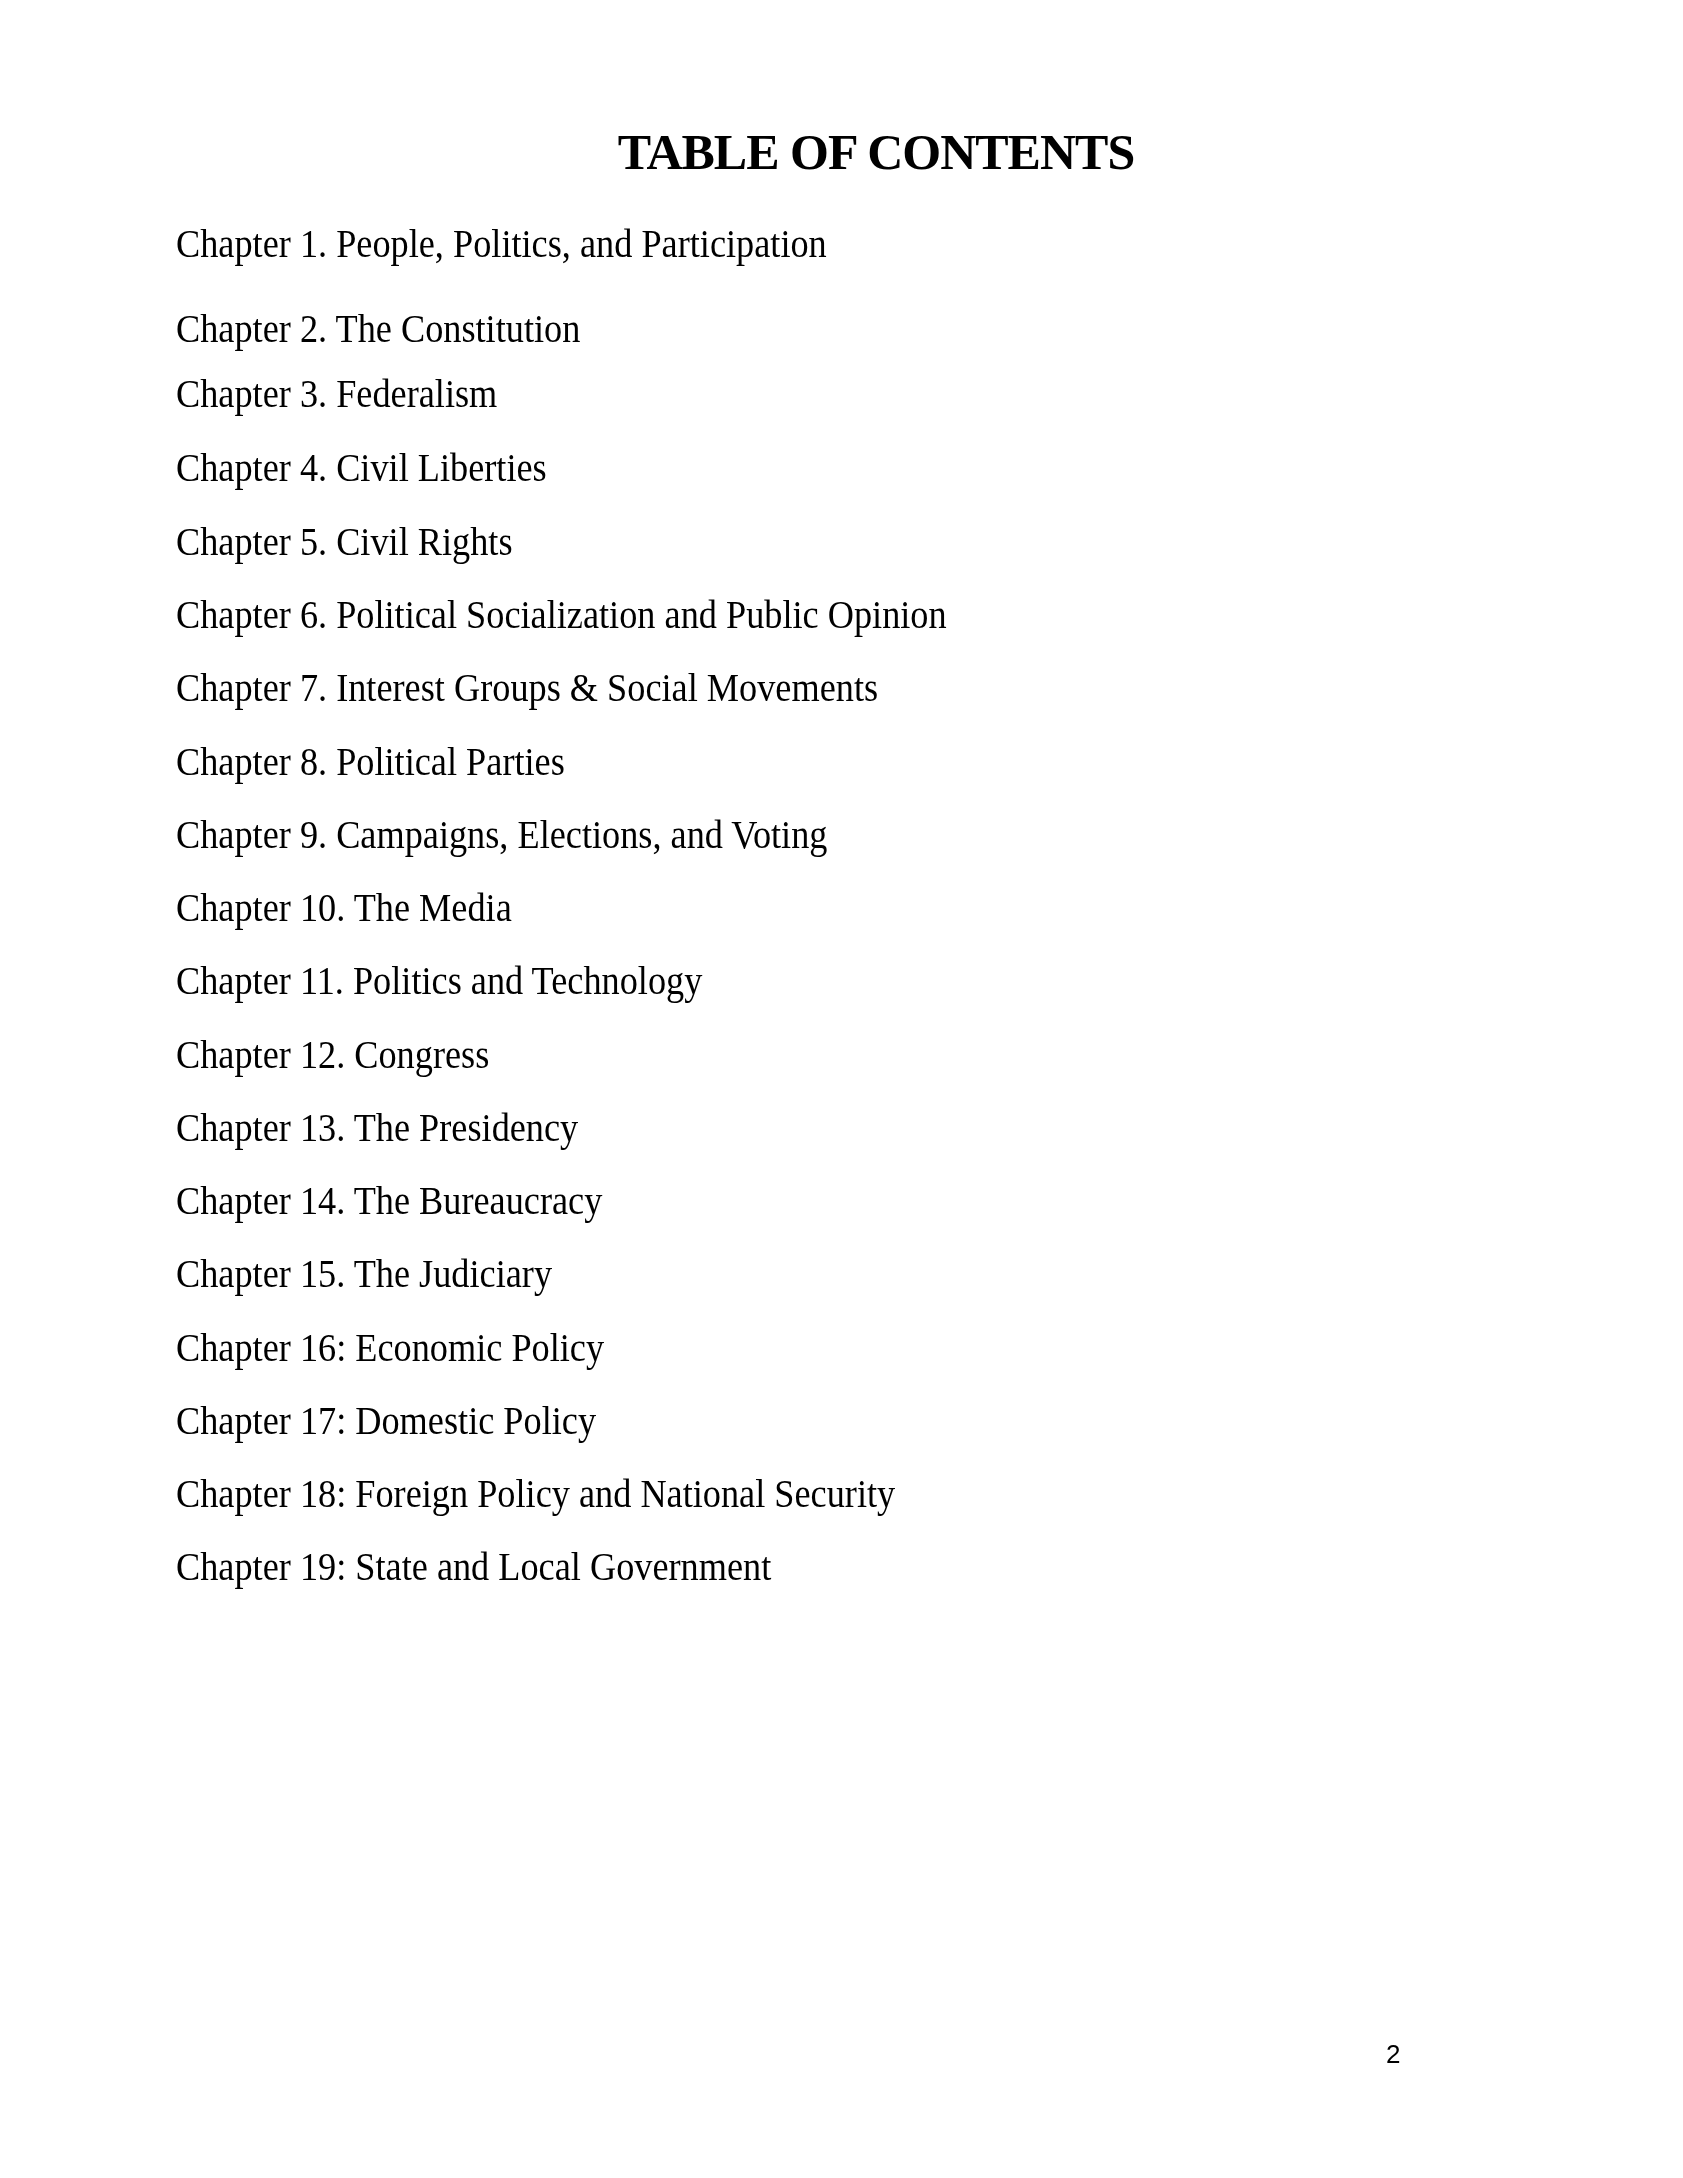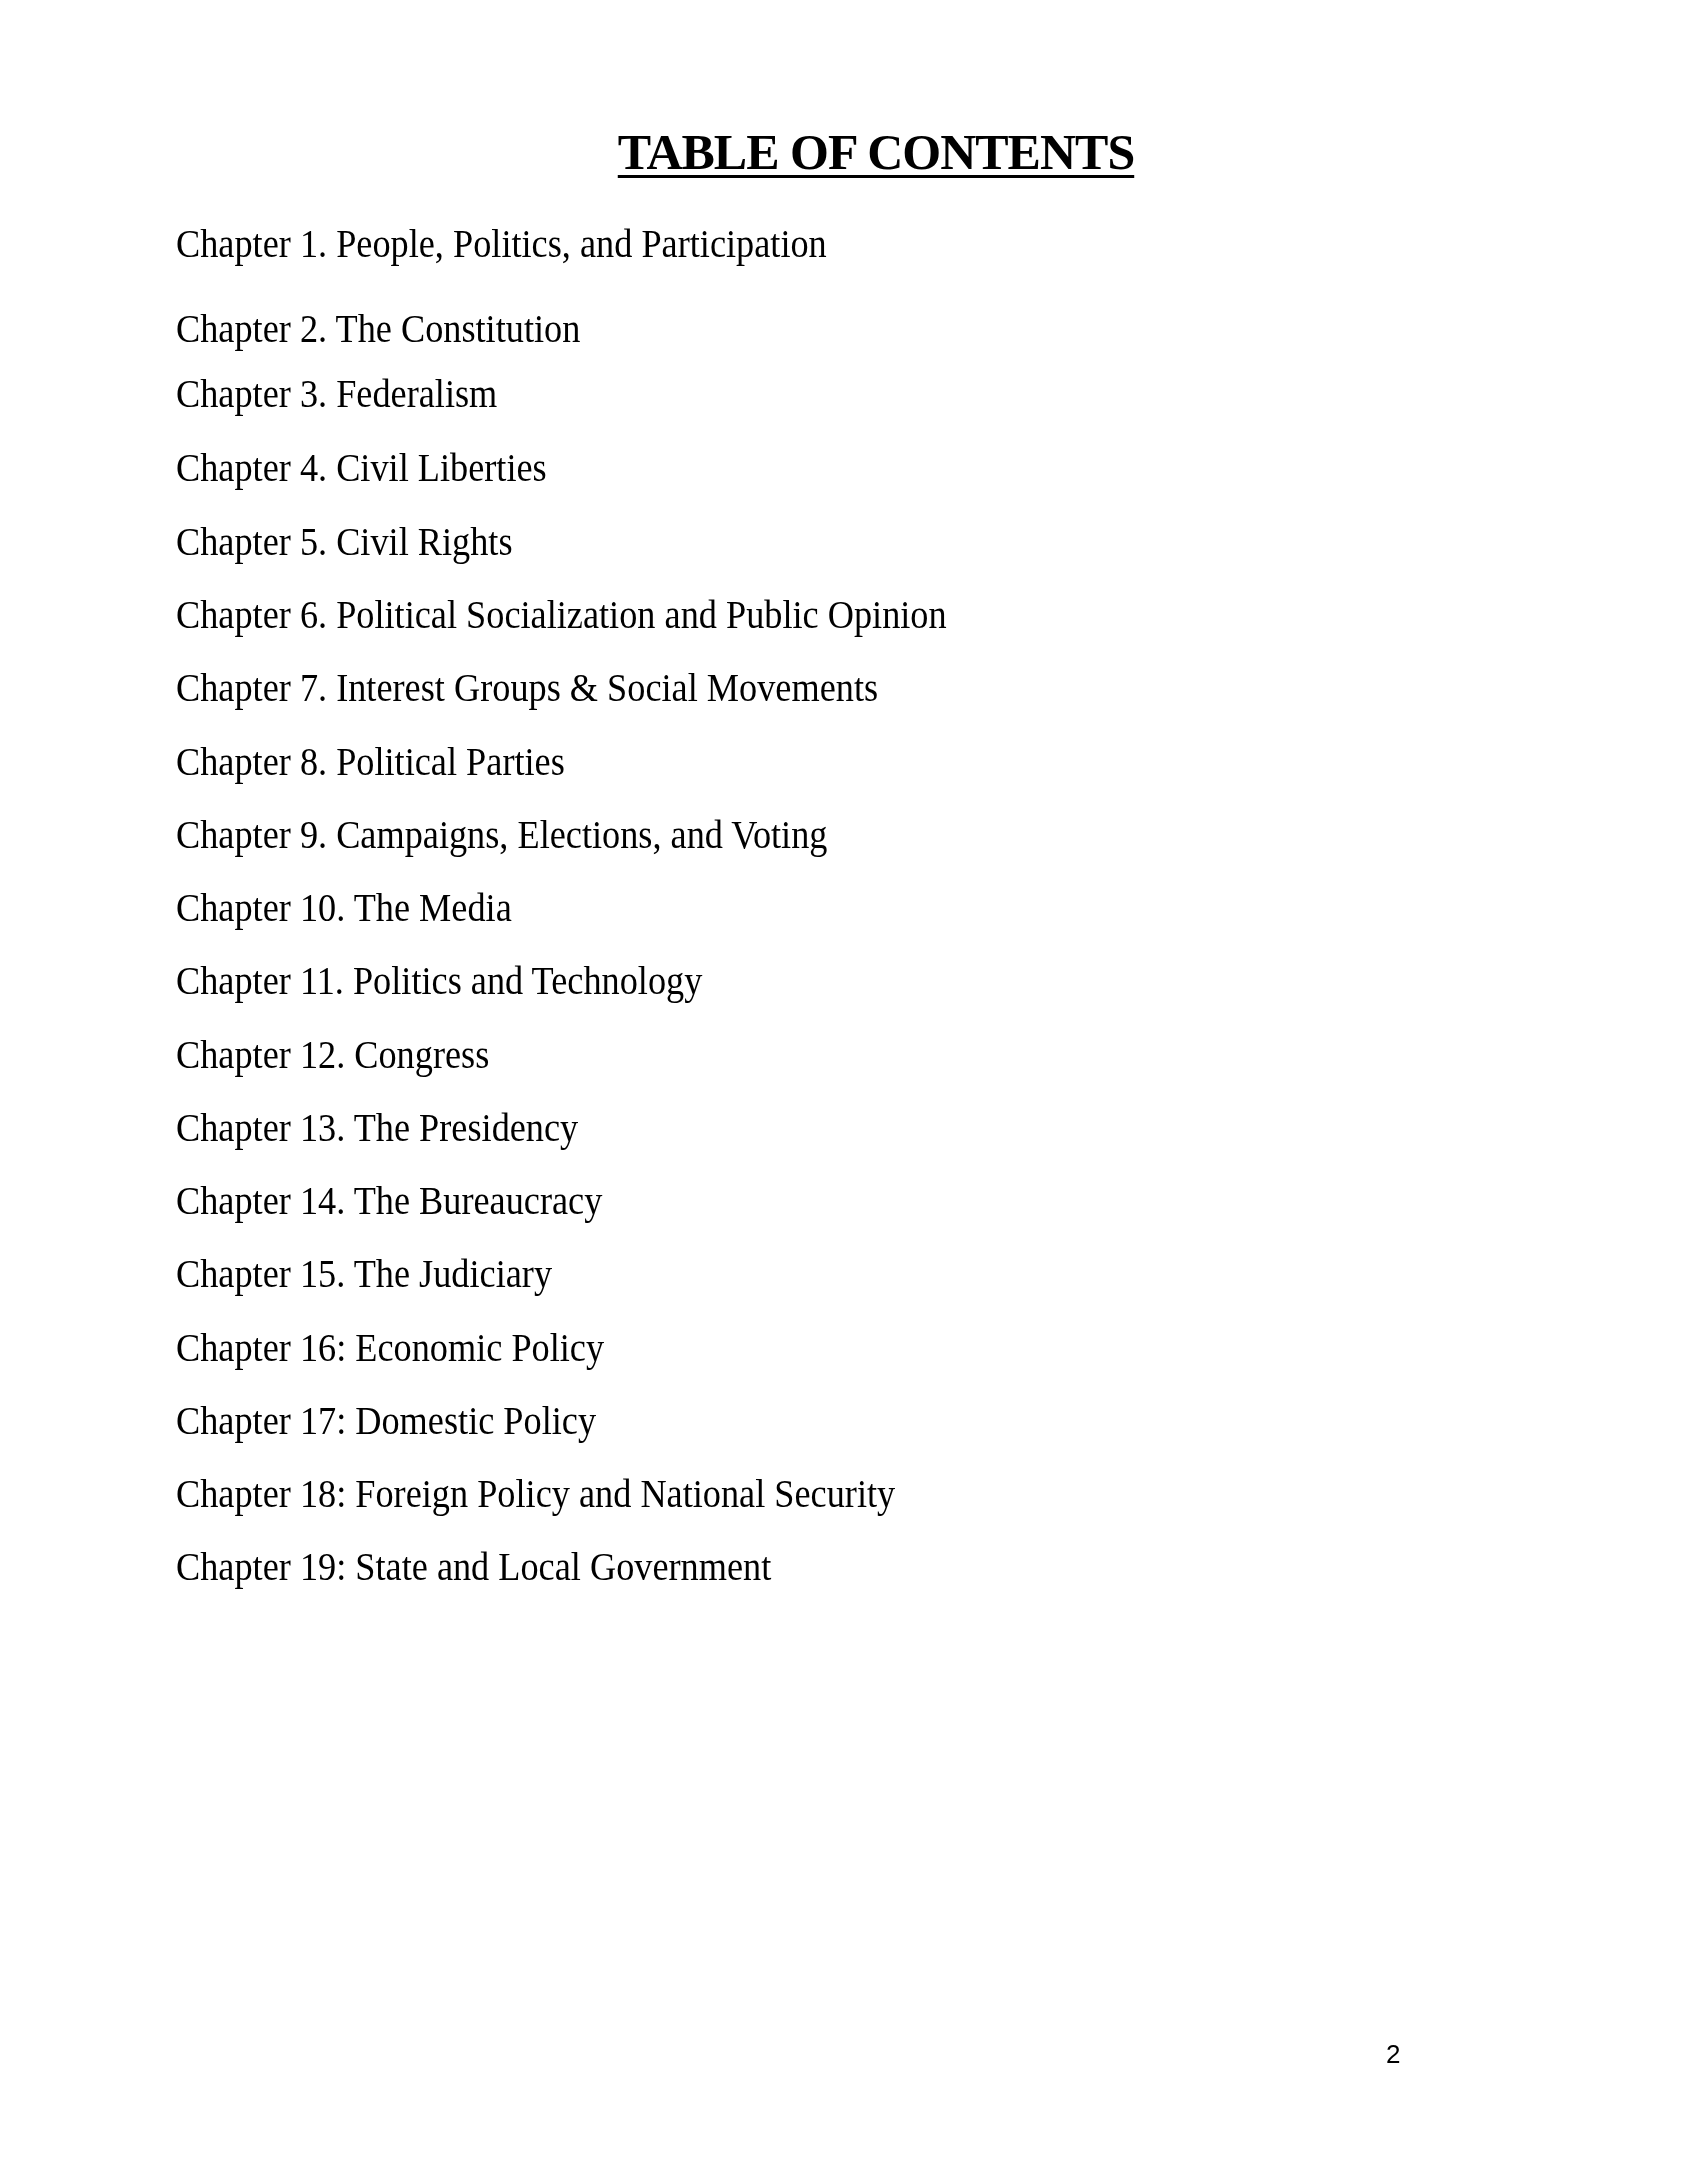--- a/index.html
+++ b/index.html
@@ -5,21 +5,21 @@
   html, body { margin: 0; padding: 0; background: #ffffff; }
   body { width: 1683px; height: 2178px; position: relative; overflow: hidden; }
   .page { position: absolute; left: 0; top: 0; width: 1683px; height: 2178px; background: #ffffff; }
   .title {
     position: absolute; left: 0; width: 1752px; top: 123px;
     text-align: center;
     font-family: "Liberation Serif", serif;
     font-weight: bold; font-size: 50px; color: #000;
     letter-spacing: -1px;
   }
-  .title span { text-decoration: underline; text-decoration-thickness: 3px; text-underline-offset: 6px; }
+  .title span { text-decoration-thickness: 3px; text-underline-offset: 6px; }
   .toc-list { position: absolute; left: 176px; top: 0; margin: 0; padding: 0; list-style: none; }
   .toc-item {
     position: absolute; left: 0; white-space: nowrap;
     font-family: "Liberation Serif", serif;
     font-size: 39px; color: #000; line-height: 1;
     transform-origin: left top;
     transform: scaleX(0.93);
   }
   .page-number {
     position: absolute; left: 1386px; top: 2039px;

